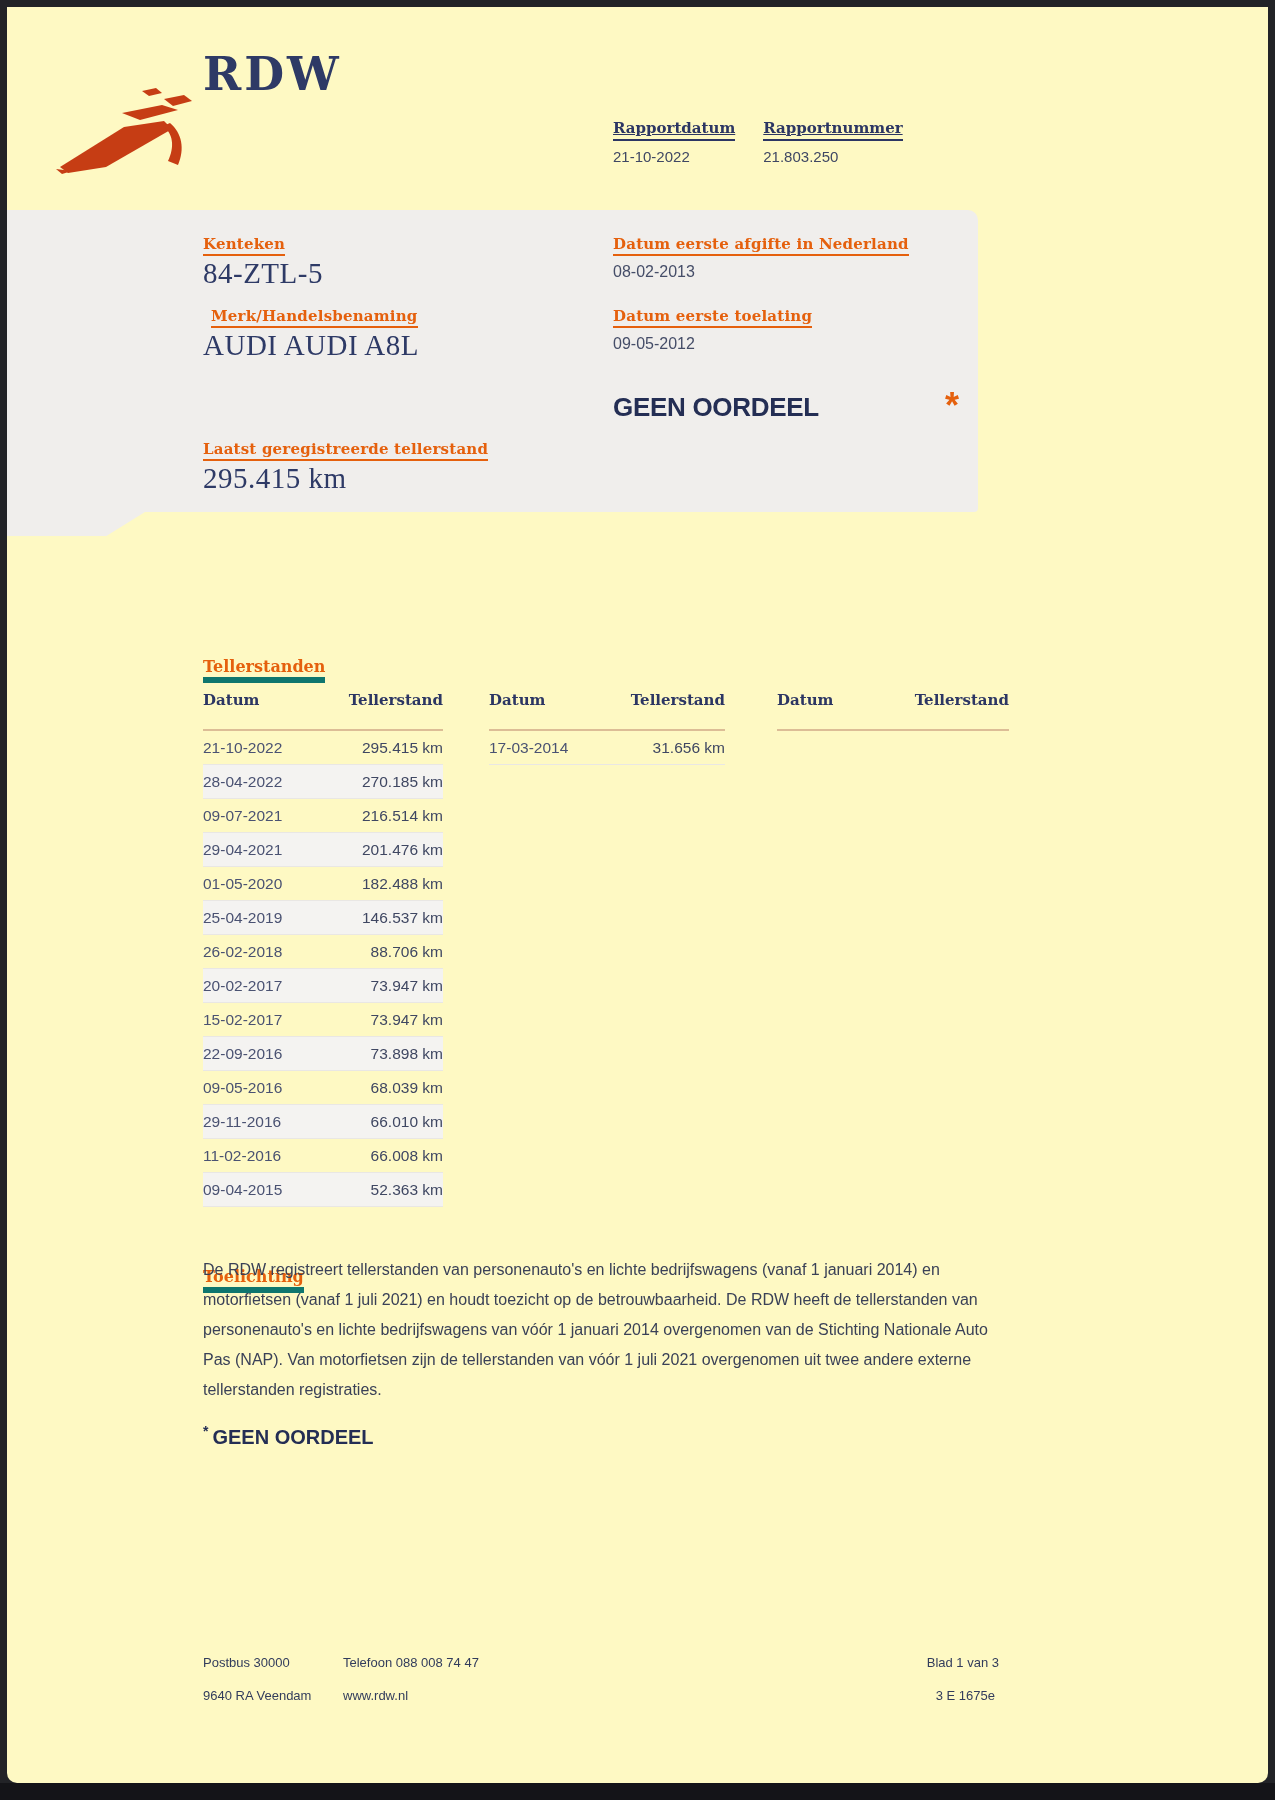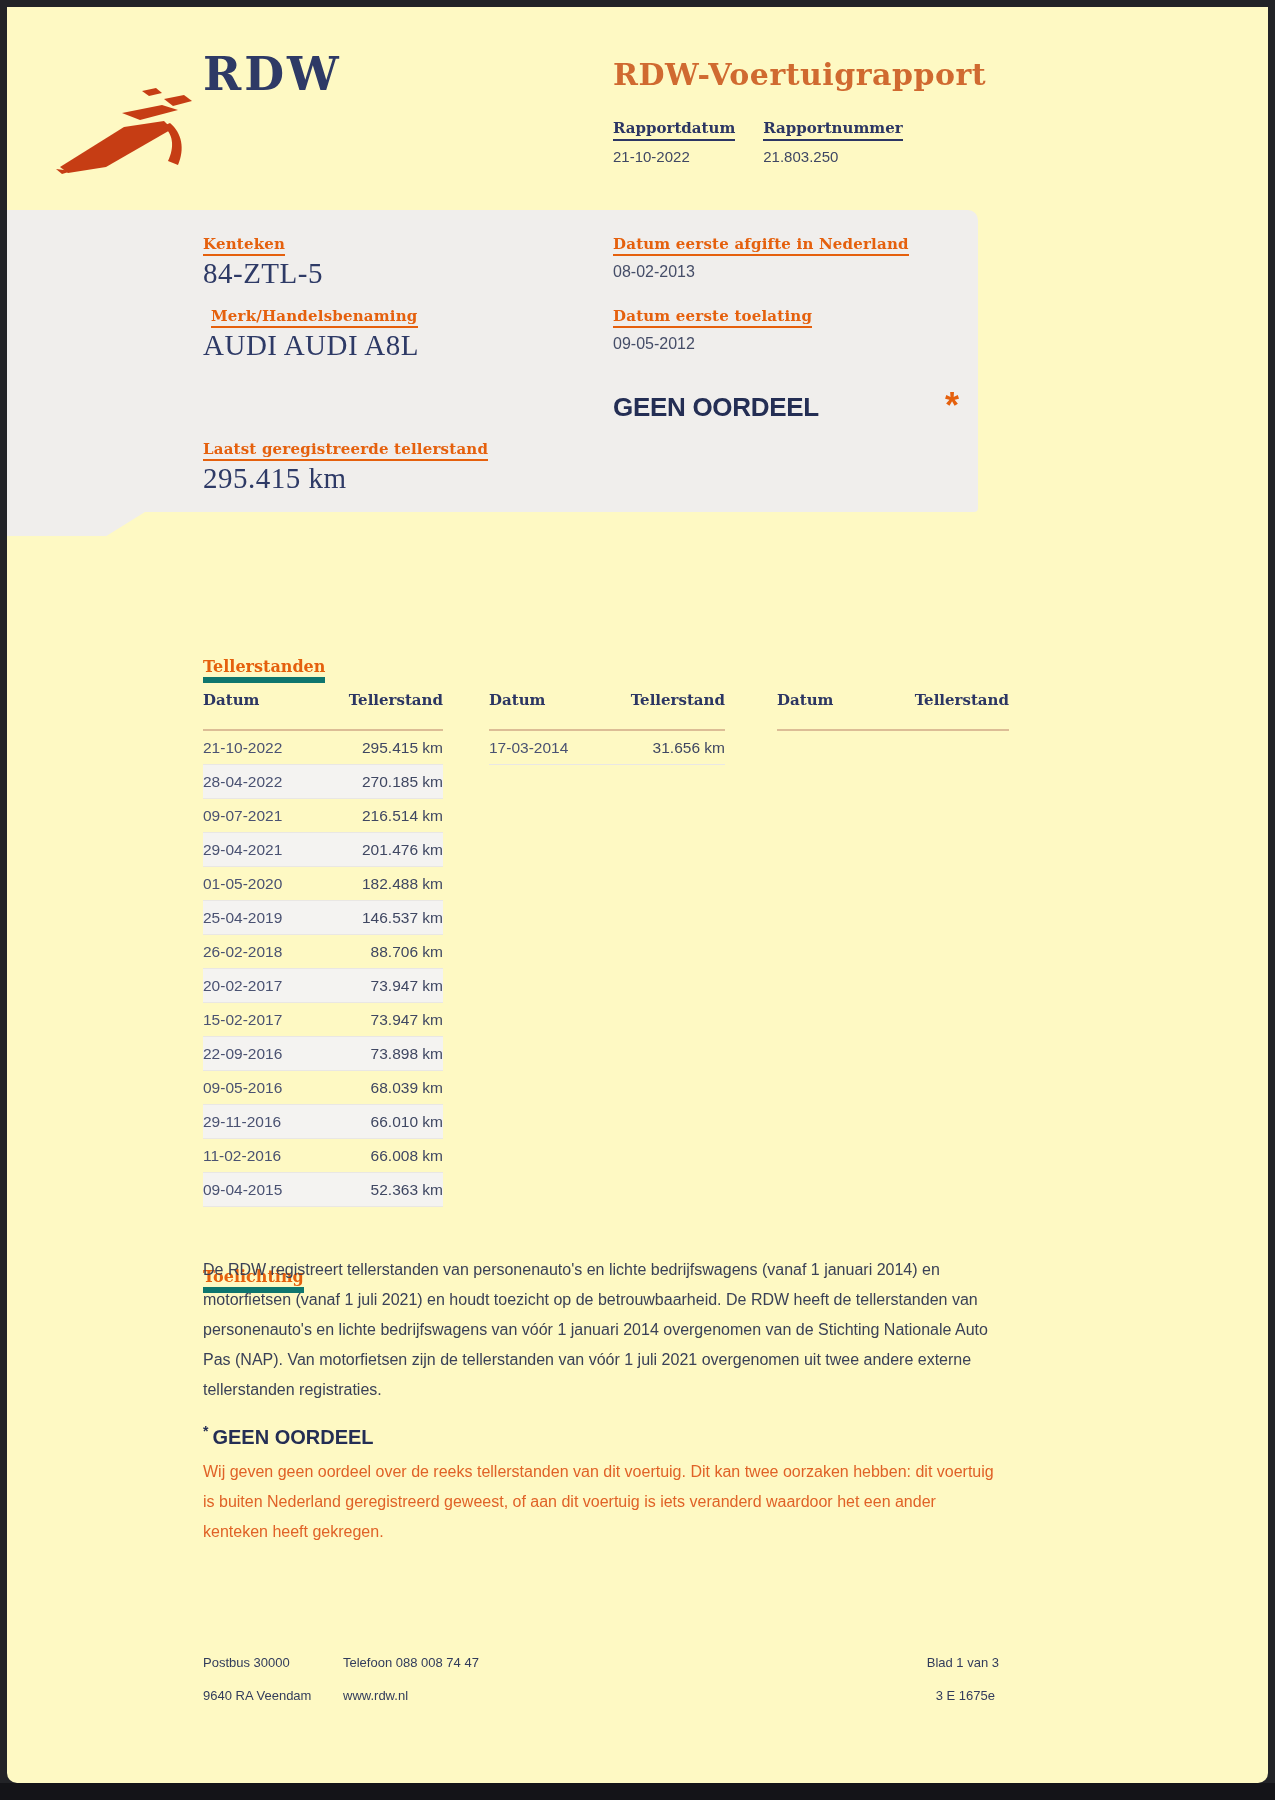--- a/index.html
+++ b/index.html
@@ -11,21 +11,21 @@
 
   
   .logo{position:absolute;left:45px;top:72px;width:150px;height:95px;}
   .logo-text{position:absolute;left:196px;top:40px;font-family:"DejaVu Serif",serif;
              font-size:46px;font-weight:600;color:#2e3a66;letter-spacing:3px;}
   .doc-title{position:absolute;left:606px;top:50px;font-family:"DejaVu Serif",serif;
              font-size:30px;font-weight:700;color:#d06a30;letter-spacing:.5px;}
   .meta{position:absolute;left:606px;top:112px;display:flex;gap:28px;}
   .meta-col{display:flex;flex-direction:column;}
   .meta-label{font-family:"DejaVu Serif",serif;font-size:15px;font-weight:700;color:#2c3663;
-              border-bottom:2px solid #2c3663;padding-bottom:2px;min-width:108px;}
+              border-bottom:2px solid #2c3663;padding-bottom:2px;min-width:108px;text-decoration:underline;}
   .meta-value{font-size:15px;color:#3f4763;margin-top:7px;}
 
   
   .panel{position:absolute;left:0;top:203px;width:971px;height:302px;background:#f0eeec;
          border-radius:0 10px 4px 0;}
   .panel-tab{position:absolute;left:0;top:505px;width:138px;height:24px;background:#f0eeec;
              clip-path:polygon(0 0,100% 0,72% 100%,0 100%);}
   .lbl{font-family:"DejaVu Serif",serif;font-size:15px;font-weight:700;color:#e5600d;
        display:inline-block;border-bottom:2px solid #e5600d;padding-bottom:1px;letter-spacing:.2px;}
   .big-val{font-family:Liberation Serif, serif;font-size:29px;color:#2e3a66;letter-spacing:.5px;}
@@ -78,21 +78,20 @@
 
     <svg class="logo" viewBox="0 0 150 95">
       <polygon points="8,88 72,48 112,42 120,50 54,88 16,94" fill="#c63d14"></polygon>
       <polygon points="70,34 110,26 126,31 88,41" fill="#c63d14"></polygon>
       <polygon points="112,20 132,16 140,22 121,27" fill="#c63d14"></polygon>
       <polygon points="90,12 104,9 110,14 97,17" fill="#c63d14"></polygon>
       <path d="M118,44 C130,54 133,70 126,86 L116,82 C123,68 121,54 111,47 Z" fill="#c63d14"></path>
       <polygon points="4,90 20,92 10,95" fill="#c63d14"></polygon>
     </svg>
     <div class="logo-text">RDW</div>
-    <div class="doc-title">RDW-Voertuigrapport</div>
 
     <div class="meta">
       <div class="meta-col">
         <span class="meta-label">Rapportdatum</span>
         <span class="meta-value">21-10-2022</span>
       </div>
       <div class="meta-col">
         <span class="meta-label">Rapportnummer</span>
         <span class="meta-value">21.803.250</span>
       </div>
@@ -206,21 +205,20 @@
       </div>
       <div></div>
     </div>
 
     <span class="pos section-head" style="left:196px;top:1260px;">Toelichting</span>
     <div class="body-text" style="top:1248px;">De RDW registreert tellerstanden van personenauto's en lichte bedrijfswagens (vanaf 1 januari 2014) en motorfietsen (vanaf 1 juli 2021) en houdt toezicht op de betrouwbaarheid. De RDW heeft de tellerstanden van personenauto's en lichte bedrijfswagens van vóór 1 januari 2014 overgenomen van de Stichting Nationale Auto Pas (NAP). Van motorfietsen zijn de tellerstanden van vóór 1 juli 2021 overgenomen uit twee andere externe tellerstanden registraties.</div>
 
     <div class="note-head">
       <span class="star">*</span><span>GEEN OORDEEL</span>
     </div>
-    <div class="note-body">Wij geven geen oordeel over de reeks tellerstanden van dit voertuig. Dit kan twee oorzaken hebben: dit voertuig is buiten Nederland geregistreerd geweest, of aan dit voertuig is iets veranderd waardoor het een ander kenteken heeft gekregen.</div>
 
     <div class="foot" style="left:196px;top:1648px;">Postbus 30000</div>
     <div class="foot" style="left:196px;top:1681px;">9640 RA Veendam</div>
     <div class="foot" style="left:336px;top:1648px;">Telefoon 088 008 74 47</div>
     <div class="foot" style="left:336px;top:1681px;">www.rdw.nl</div>
     <div class="foot right" style="left:860px;top:1648px;width:132px;">Blad 1 van 3</div>
     <div class="foot right" style="left:860px;top:1681px;width:128px;">3 E 1675e</div>
 
 
   </div>

